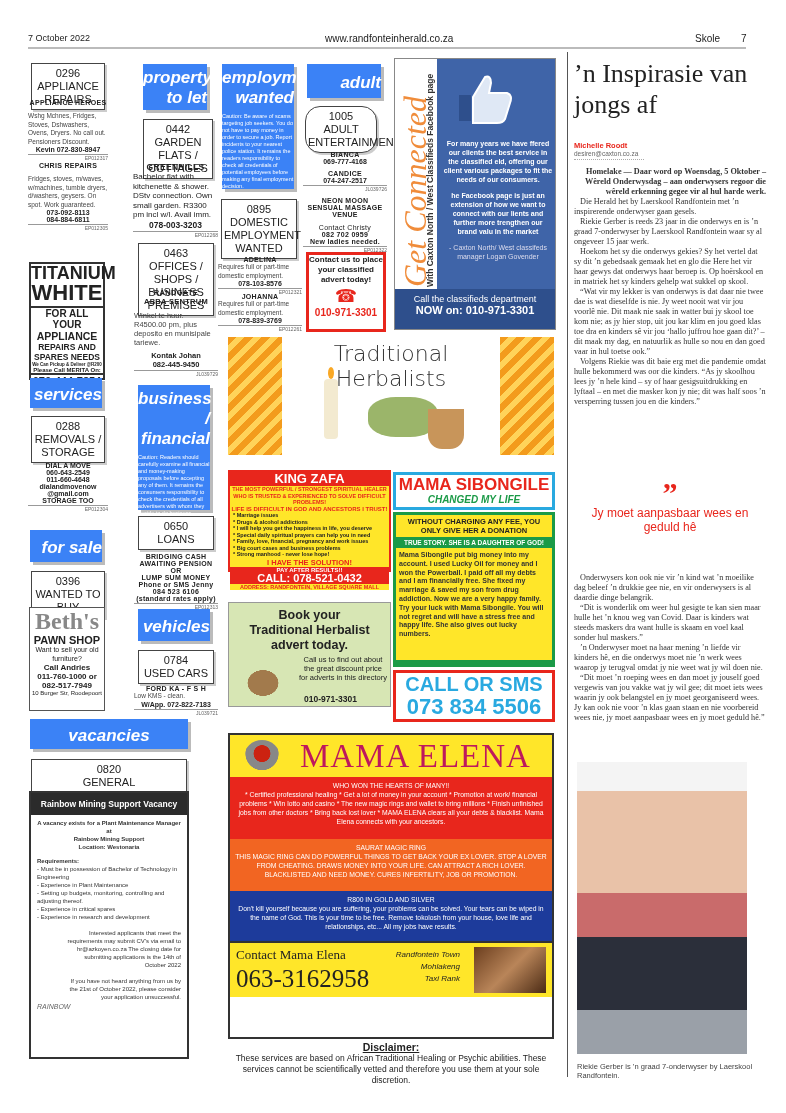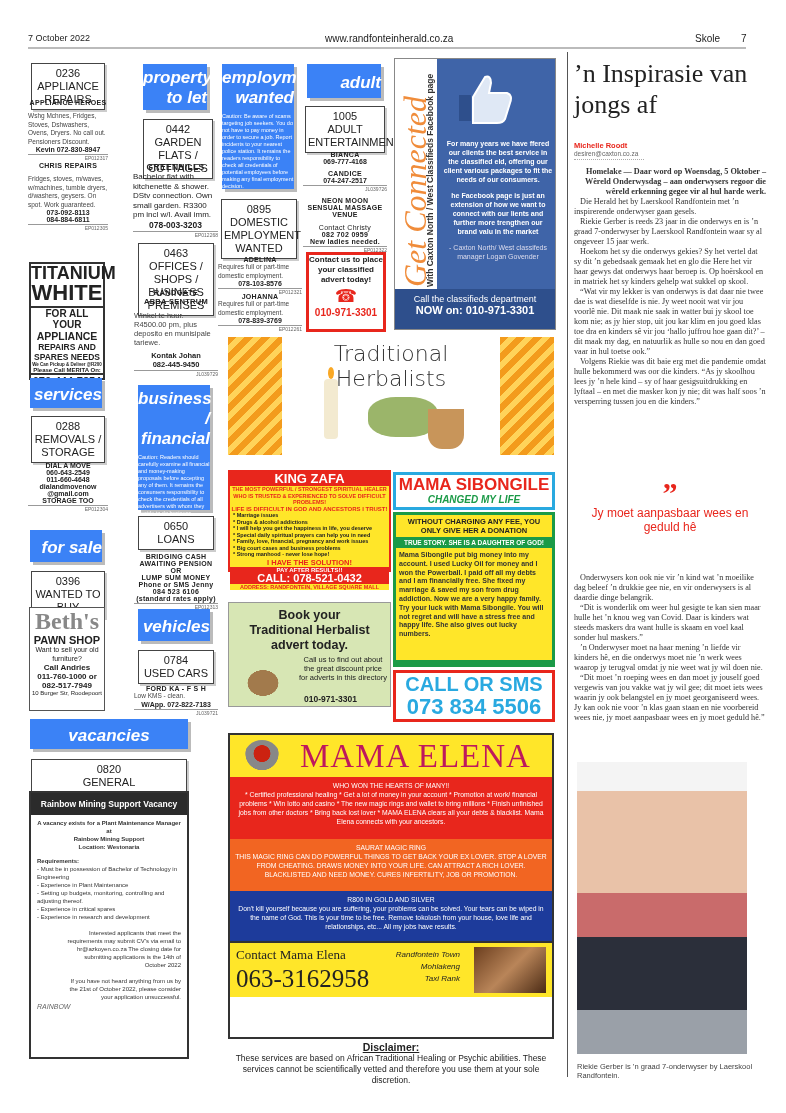--- a/index.html
+++ b/index.html
@@ -105,21 +105,21 @@
 <body>
 
 <div class="abs hdr-date">7 October 2022</div>
 <div class="abs hdr-url">www.randfonteinherald.co.za</div>
 <div class="abs hdr-sec">Skole</div>
 <div class="abs hdr-page">7</div>
 <div class="abs hdr-line"></div>
 <div class="abs vline"></div>
 
 <div class="abs catbox" style="left:31px;top:63px;width:74px;">
-  <div>0236</div>
+  <div>0296</div>
   <div>APPLIANCE REPAIRS</div>
 </div>
 <div class="abs" style="left:28px;top:99px;width:80px;">
   <div class="adtitle">APPLIANCE HEROES</div>
   <div class="adbody" style="margin-top:6px">Wshg Mchnes, Fridges, Stoves, Dshwashers, Ovens, Dryers. No call out. Pensioners Discount.</div>
   <div class="adphone">Kevin 072-830-8947</div>
   <div class="ref">EP012317</div>
 </div>
 <div class="abs" style="left:28px;top:162px;width:80px;">
   <div class="adtitle">CHRIS REPAIRS</div>
@@ -273,21 +273,21 @@
 <div class="abs" style="left:218px;top:293px;width:84px;">
   <div class="adtitle">JOHANNA</div>
   <div class="adbody">Requires full or part-time domestic employment.</div>
   <div class="adphone">078-839-3769</div>
   <div class="ref">EP012261</div>
 </div>
 
 <div class="abs redhead" style="left:307px;top:64px;width:74px;height:34px;">
     <span class="t" style="margin-top:5px">adult</span>
   </div>
-<div class="abs catbox" style="left:305px;top:106px;width:80px;">
+<div class="abs catbox" style="left:305px;top:106px;width:72px;border-radius:15px;">
   <div>1005</div>
   <div>ADULT ENTERTAINMENT</div>
 </div>
 <div class="abs" style="left:303px;top:151px;width:84px;">
   <div class="adtitle">BIANCA</div>
   <div class="adphone">069-777-4168</div>
 </div>
 <div class="abs" style="left:303px;top:170px;width:84px;">
   <div class="adtitle">CANDICE</div>
   <div class="adphone">074-247-2517</div>

